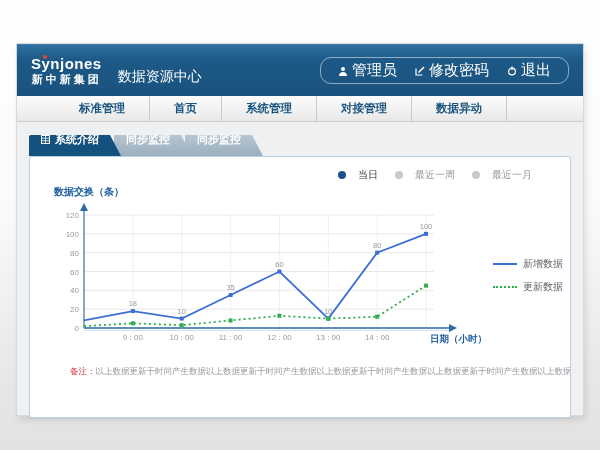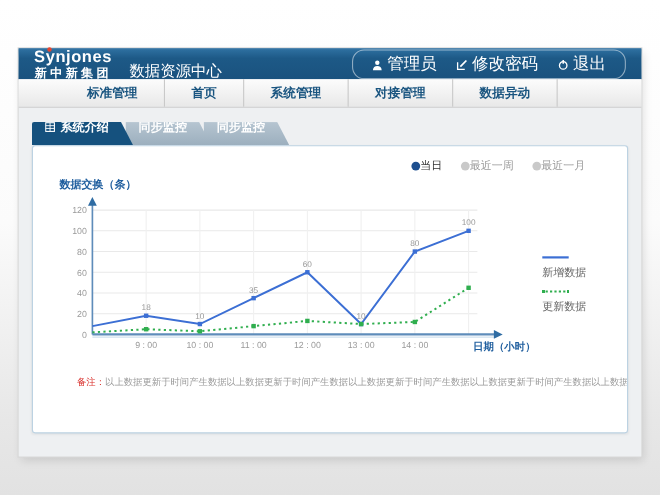--- a/index.html
+++ b/index.html
@@ -10,21 +10,21 @@
     background: linear-gradient(180deg, #ffffff 0%, #fbfbfb 45%, #e7e7e7 85%, #e2e2e2 100%);
     overflow: hidden;
   }
   .page {
     position: absolute; left: 17px; top: 44px; width: 566px; height: 371px;
     background: #eef0f2;
     box-shadow: 0 0 0 1px #d8d8d8, 2px 4px 8px rgba(0,0,0,.13);
   }
   
   .header {
-    display: flex; align-items: center; height: 28px; padding: 0 14px;
+    display: flex; align-items: center; height: 52px; padding: 0 14px;
     background: linear-gradient(180deg, #2d6f9f 0%, #1d588575 30%, #1a527e 100%), #1d5a88;
     border-top: 1px solid #3f7eae;
   }
   .logo { position: relative; line-height: 1.1; }
   .logo-top { font-size: 15px; font-weight: bold; color: #fff; letter-spacing: .5px; }
   .logo-dot { position: absolute; width: 4px; height: 4px; border-radius: 50%; background: #e8442e; left: 12px; top: -1px; }
   .logo-sub { font-size: 11px; font-weight: bold; color: #fff; letter-spacing: 3px; margin-top: 1px; text-align: right; }
   .app-title { color: #fff; font-size: 14px; margin-left: 16px; margin-top: 12px; }
   .user-pill {
     margin-left: auto; display: flex; align-items: center;
@@ -57,28 +57,28 @@
   .tab.inactive:nth-child(2) { z-index: 2; }
   .tab.inactive:nth-child(3) { z-index: 1; }
   
   .panel {
     margin: 0 12px; height: 262px; background: #fff;
     border: 1px solid #bcd2e2; border-radius: 3px;
     box-shadow: 0 1px 2px rgba(0,0,0,.05);
     overflow: hidden;
   }
   .filter-row { display: flex; justify-content: flex-end; align-items: center; gap: 17px; padding: 11px 38px 0 0; font-size: 10px; }
-  .filter-opt { display: flex; align-items: center; gap: 0; color: #999; cursor: pointer; }
+  .filter-opt { display: flex; align-items: center; gap: 12px; color: #999; cursor: pointer; }
   .filter-opt.selected { color: #333; }
   .radio-dot { width: 8px; height: 8px; border-radius: 50%; background: #c9c9c9; display: inline-block; }
   .filter-opt.selected .radio-dot { background: #1e4f8f; }
   .ylabel { margin: 3px 0 0 24px; font-size: 10px; font-weight: bold; color: #1f5e9e; }
   .chart-row { display: flex; padding-left: 16px; margin-top: 2px; }
   .series-legend { margin-top: 56px; margin-left: 2px; display: flex; flex-direction: column; gap: 9px; font-size: 10px; color: #666; }
-  .legend-item { display: flex; gap: 6px; flex-direction: column; }
+  .legend-item { display: flex; align-items: center; gap: 6px; }
   .legend-sample { width: 24px; height: 0; border-top: 2px solid #888; }
   .note { margin: 10px 0 0 28px; font-size: 8.5px; color: #9a9a9a; white-space: nowrap; overflow: hidden; }
   .note-label { color: #d9302c; margin-left: 12px; }
 </style>
 </head>
 <body>
 
 <div class="page">
 
   <header class="header">

